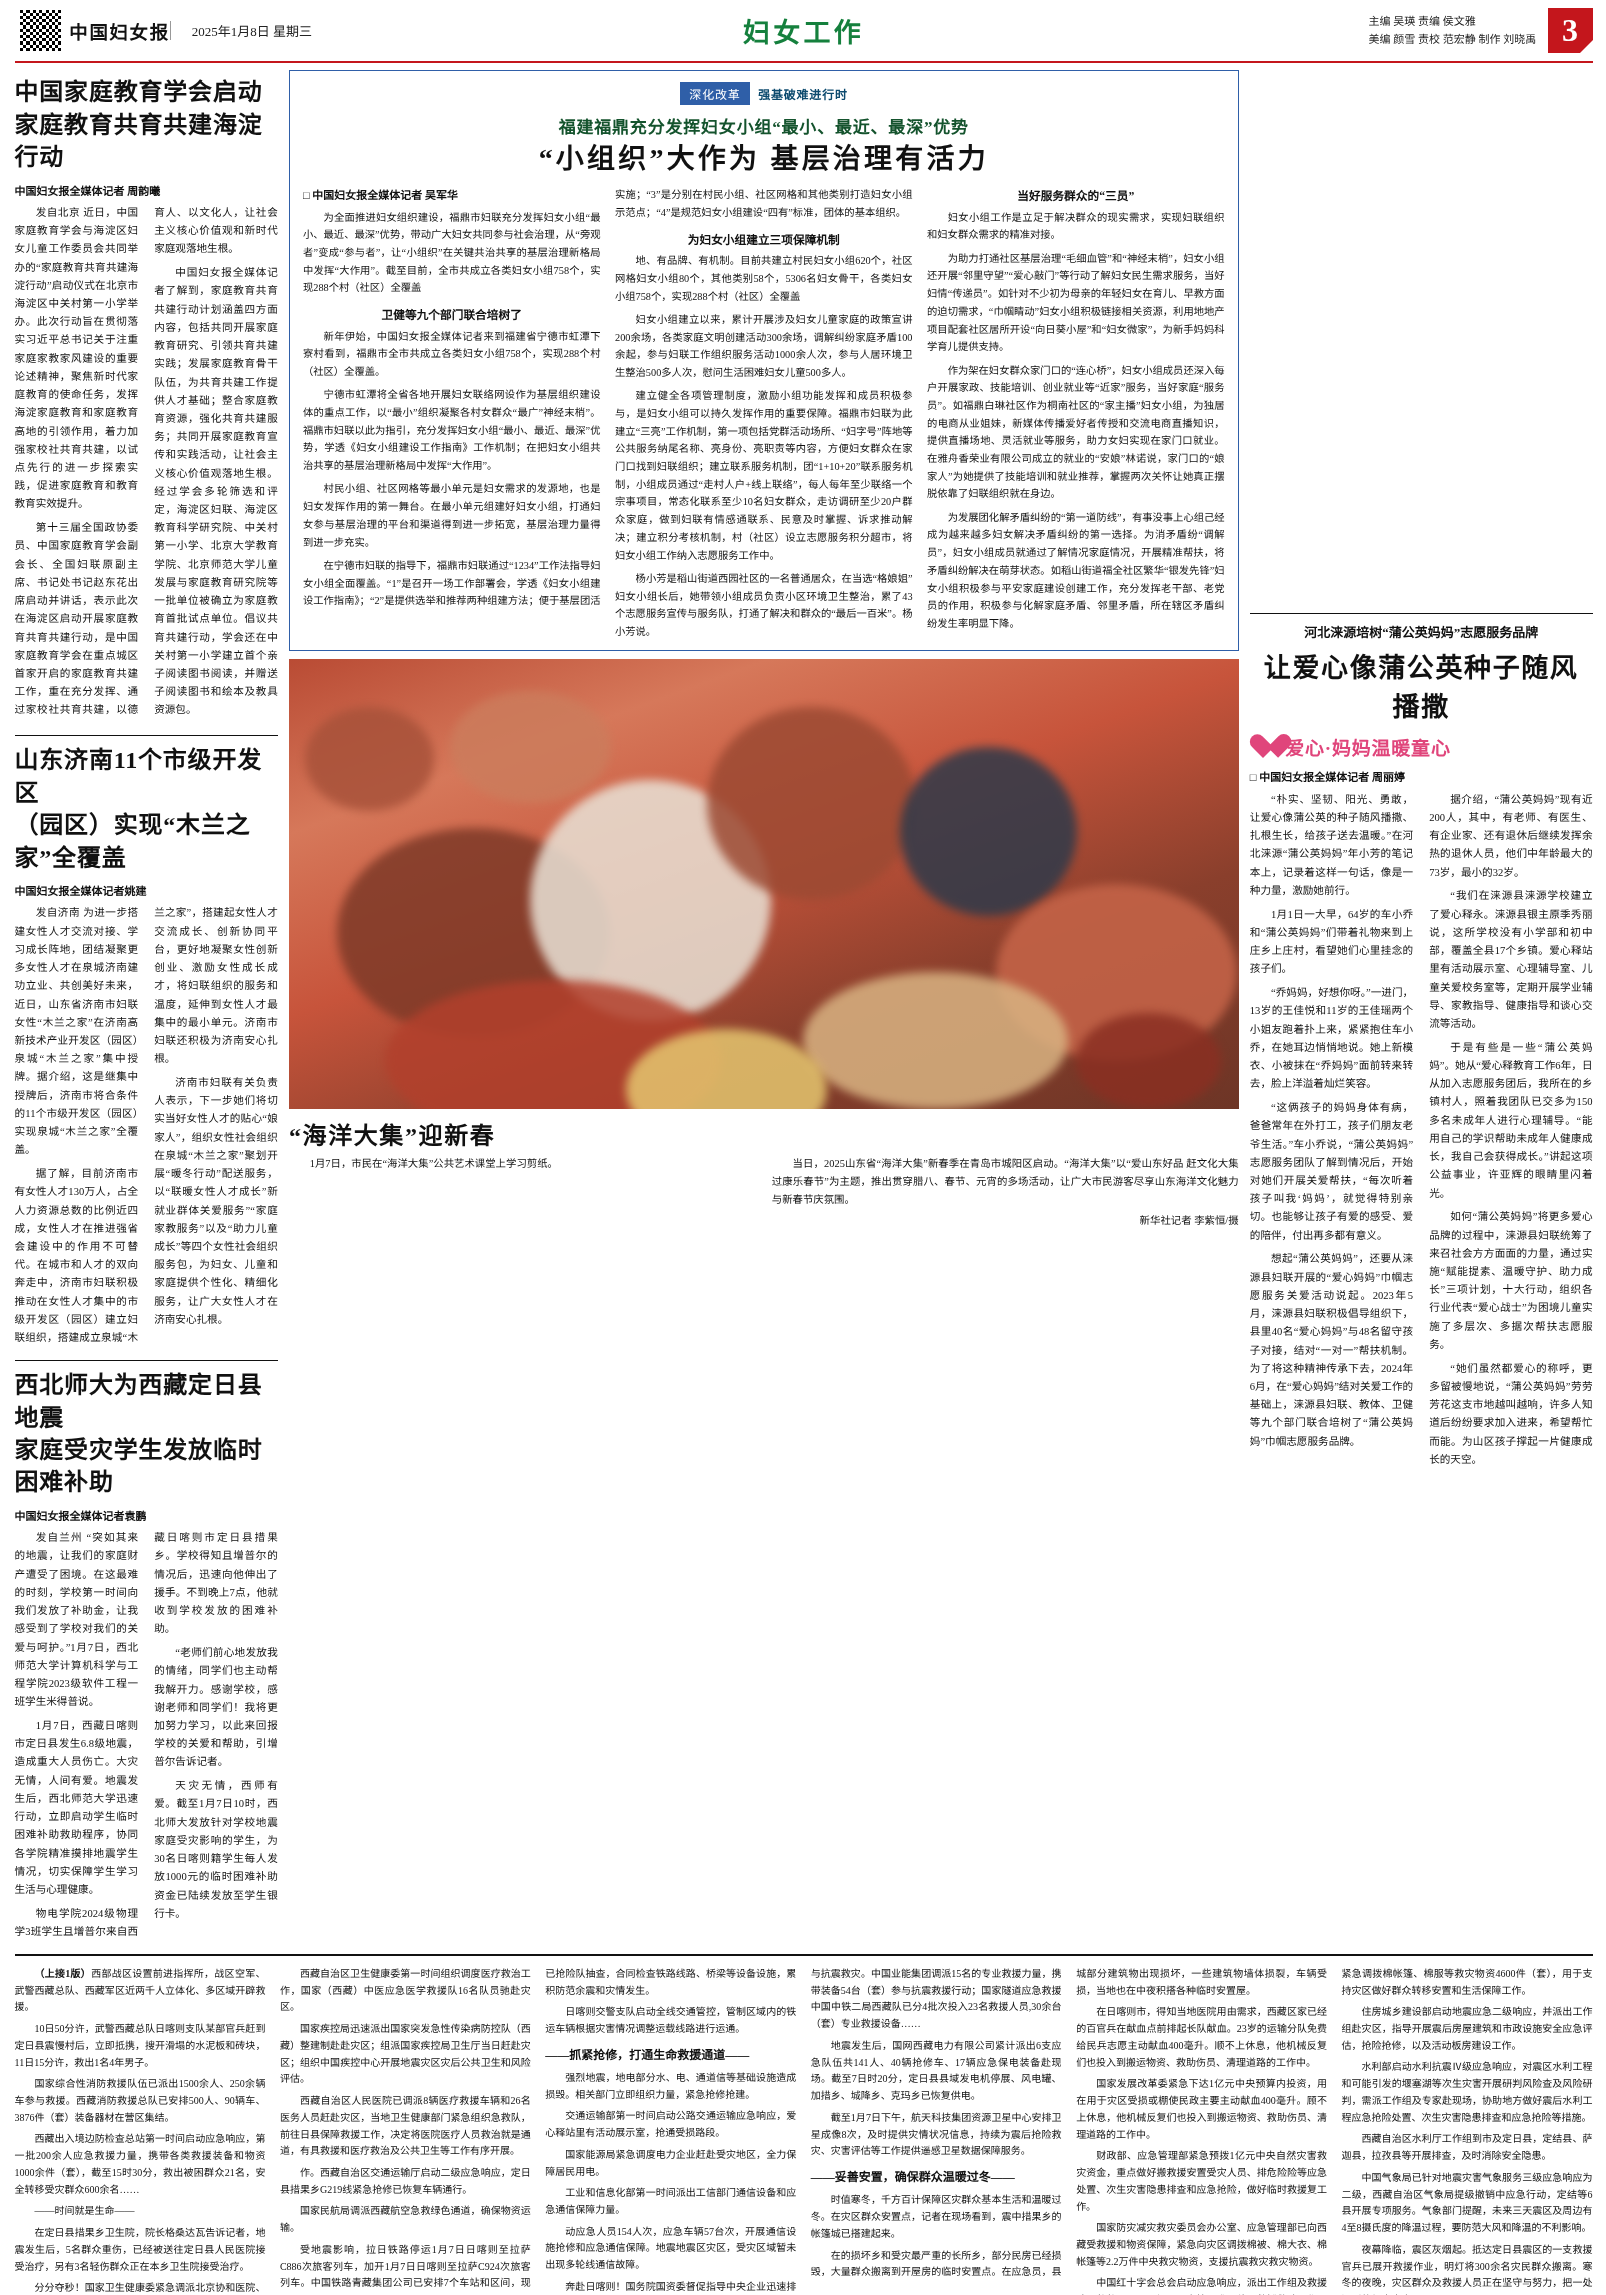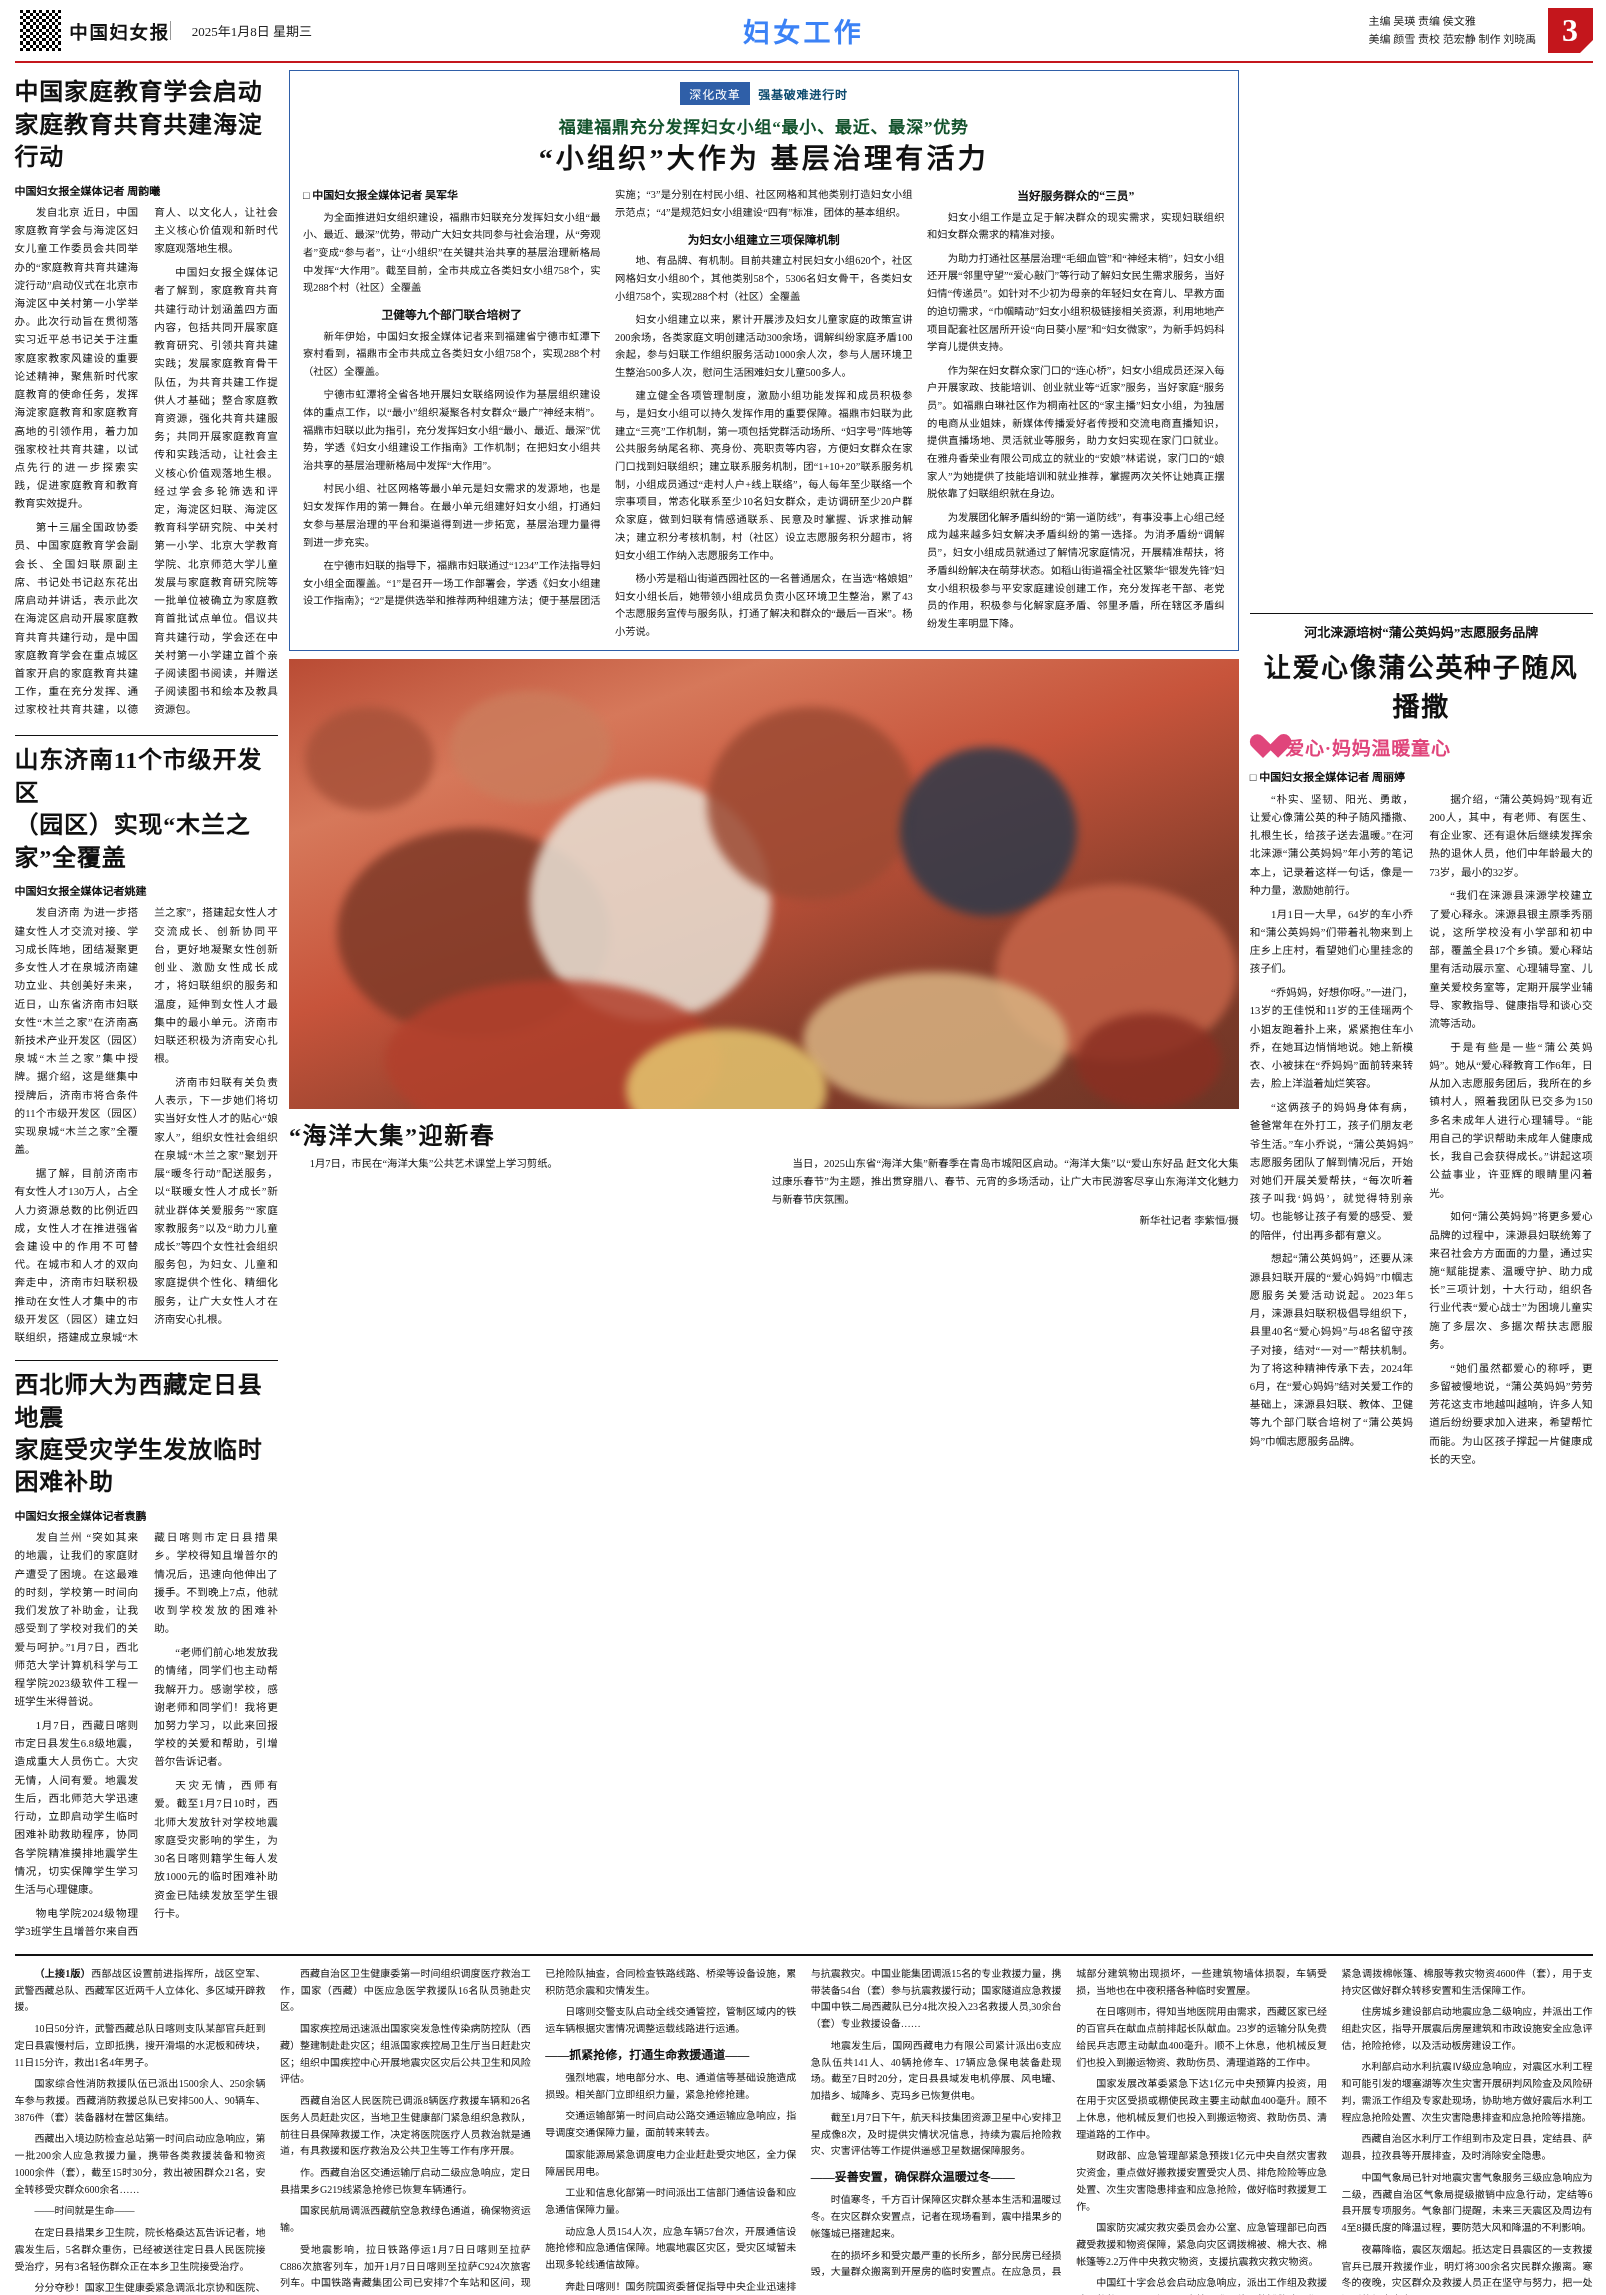--- a/index.html
+++ b/index.html
@@ -13,21 +13,21 @@
   .page { position:relative; width:1607px; height:2295px; padding:0 14.5px; }
 
   
   .masthead { display:flex; align-items:center; height:63px; border-bottom:2.4px solid #c4161c; position:relative; }
   .qr { width:43px; height:43px; margin-left:4.8px; background:
       repeating-linear-gradient(0deg,#000 0 3.2px,#fff 3.2px 6.4px),
       repeating-linear-gradient(90deg,#000 0 3.2px,#fff 3.2px 6.4px);
       background-blend-mode:difference; border:1.6px solid #fff; }
   .paper-name { font-family:"Liberation Serif",serif; font-size:18.5px; font-weight:bold; letter-spacing:1.6px; margin-left:7px; color:#111; }
   .mast-date { font-size:13px; color:#222; padding-left:21px; border-left:0.8px solid #999; }
-  .mast-title { position:absolute; left:50%; transform:translateX(-50%); font-size:27px; font-weight:bold; color:#3b82f6; letter-spacing:3.2px; }
+  .mast-title { position:absolute; left:50%; transform:translateX(-50%); font-size:27px; font-weight:bold; color:#15803d; letter-spacing:3.2px; }
   .mast-credits { margin-left:auto; font-size:11px; line-height:1.55; color:#222; text-align:left; padding-right:11.2px;}
   .page-num-box { width:45px; height:45px; background:#c4161c; color:#fff; font-size:32px; font-weight:bold; display:flex; align-items:center; justify-content:center; position:relative; }
   .page-num-box:after{content:"";position:absolute;right:0;bottom:0;border-left:13px solid transparent;border-bottom:13px solid #fff;}
 
   
   .content { display:flex; gap:11.2px; margin-top:7px; }
   .col-left { width:265px; }
   .col-mid  { width:956px; }
   .col-right{ width:345px; }
 
@@ -247,21 +247,21 @@
       <p>国家疾控局迅速派出国家突发急性传染病防控队（西藏）整建制赴赴灾区；组派国家疾控局卫生厅当日赶赴灾区；组织中国疾控中心开展地震灾区灾后公共卫生和风险评估。</p>
       <p>西藏自治区人民医院已调派8辆医疗救援车辆和26名医务人员赶赴灾区，当地卫生健康部门紧急组织急救队，前往日县保障救援工作，决定将医院医疗人员救治就是通道，有具救援和医疗救治及公共卫生等工作有序开展。</p>
       <p></p>
 
       <p>作。西藏自治区交通运输厅启动二级应急响应，定日县措果乡G219线紧急抢修已恢复车辆通行。</p>
       <p>国家民航局调派西藏航空急救绿色通道，确保物资运输。</p>
       <p>受地震影响，拉日铁路停运1月7日日喀则至拉萨C886次旅客列车，加开1月7日日喀则至拉萨C924次旅客列车。中国铁路青藏集团公司已安排7个车站和区间，现已抢险队抽查，合同检查铁路线路、桥梁等设备设施，累积防范余震和灾情发生。</p>
       <p>日喀则交警支队启动全线交通管控，管制区域内的铁运车辆根据灾害情况调整运载线路进行运通。</p>
       <h4>——抓紧抢修，打通生命救援通道——</h4>
       <p>强烈地震，地电部分水、电、通道信等基础设施造成损毁。相关部门立即组织力量，紧急抢修抢建。</p>
-      <p>交通运输部第一时间启动公路交通运输应急响应，指导调度交通保障力量，面前转来转去。</p>
+      <p>交通运输部第一时间启动公路交通运输应急响应，爱心释站里有活动展示室，抢通受损路段。</p>
       <p>国家能源局紧急调度电力企业赶赴受灾地区，全力保障居民用电。</p>
       <p>工业和信息化部第一时间派出工信部门通信设备和应急通信保障力量。</p>
 
       <p>动应急人员154人次，应急车辆57台次，开展通信设施抢修和应急通信保障。地震地震区灾区，受灾区域暂未出现多轮线通信故障。</p>
       <p>奔赴日喀则！国务院国资委督促指导中央企业迅速排查电力、通信等基础保障设施受损情况，指导企业积极参与抗震救灾。中国业能集团调派15名的专业救援力量，携带装备54台（套）参与抗震救援行动；国家隧道应急救援中国中铁二局西藏队已分4批次投入23名救援人员,30余台（套）专业救援设备……</p>
       <p>地震发生后，国网西藏电力有限公司紧计派出6支应急队伍共141人、40辆抢修车、17辆应急保电装备赴现场。截至7日时20分，定日县县域发电机停展、风电罐、加措乡、城降乡、克玛乡已恢复供电。</p>
       <p>截至1月7日下午，航天科技集团资源卫星中心安排卫星成像8次，及时提供灾情状况信息，持续为震后抢险救灾、灾害评估等工作提供遥感卫星数据保障服务。</p>
       <h4>——妥善安置，确保群众温暖过冬——</h4>
       <p>时值寒冬，千方百计保障区灾群众基本生活和温暖过冬。在灾区群众安置点，记者在现场看到，震中措果乡的帐篷城已搭建起来。</p>
 

